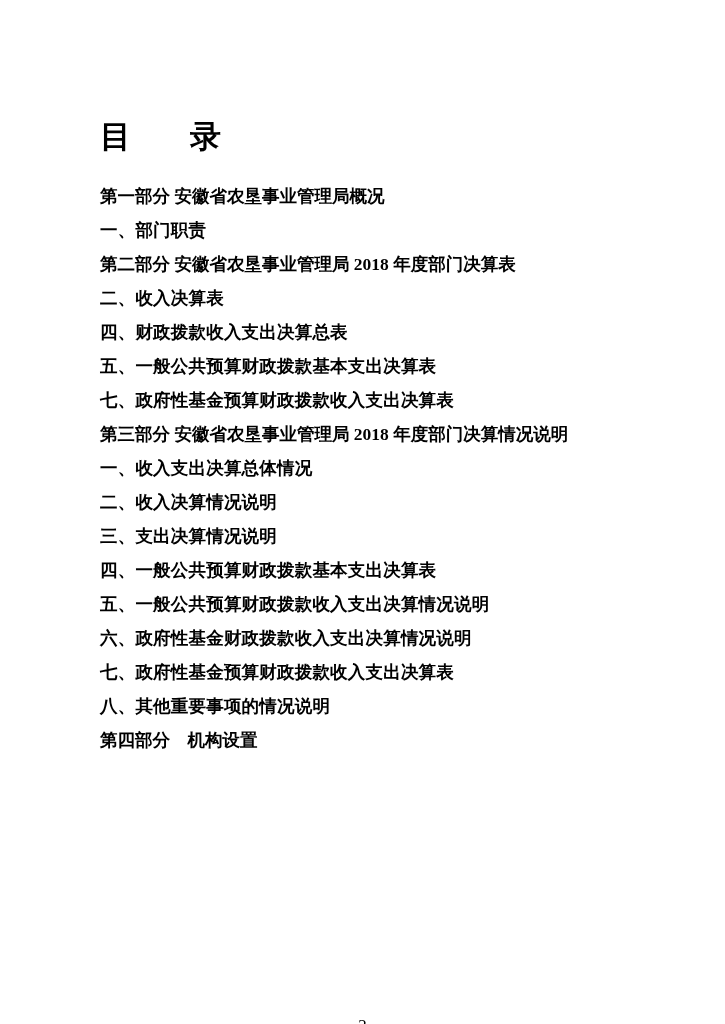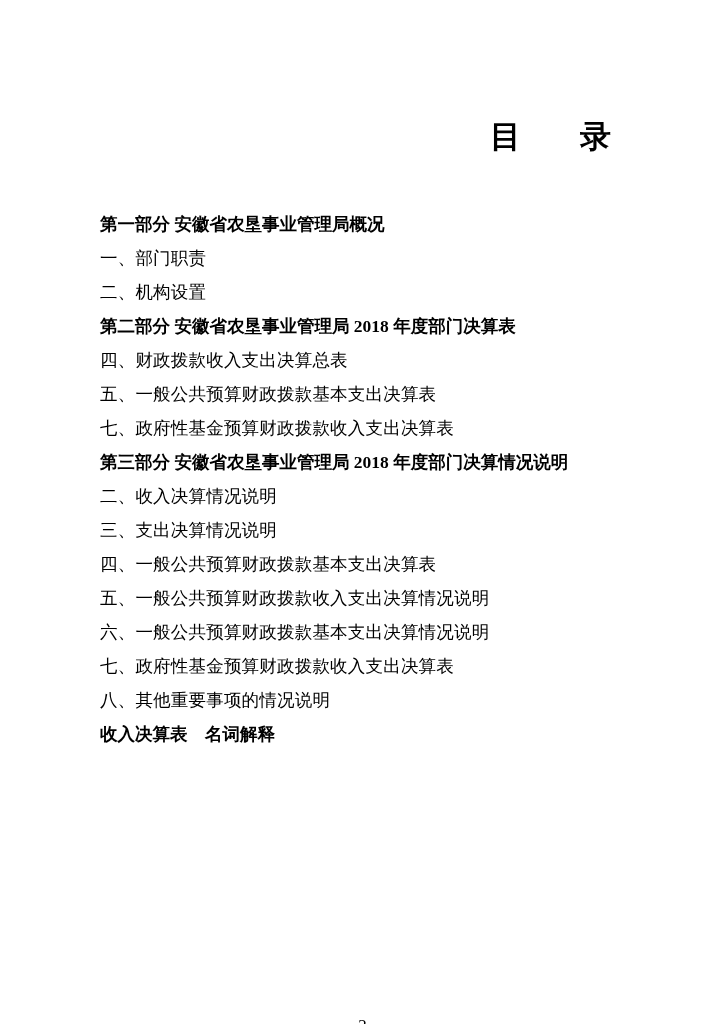--- a/index.html
+++ b/index.html
@@ -15,44 +15,44 @@
     overflow: hidden;
   }
   .page {
     position: relative;
     width: 725px;
     height: 1024px;
     box-sizing: border-box;
     padding: 0 100px;
   }
   .doc-title {
-    text-align: right;
+    text-align: left;
     font-size: 31px;
     font-weight: bold;
     letter-spacing: 14px;
     margin-top: 118px;
     margin-bottom: 0;
     line-height: 1.2;
     font-family: "Liberation Serif", "DejaVu Serif", serif;
   }
   .toc {
-    margin-top: 52px;
+    margin-top: 24px;
   }
   .toc-entry {
     font-size: 17.5px;
     line-height: 34px;
     white-space: nowrap;
   }
   .toc-entry.part {
     font-weight: bold;
     font-size: 17.5px;
     letter-spacing: 0px;
   }
   .toc-entry.item {
-    font-weight: normal;
+    font-weight: bold;
     letter-spacing: 0.2px;
   }
   .page-number {
     position: absolute;
     left: 0;
     right: 0;
     top: 898px;
     text-align: center;
     font-size: 17px;
   }
@@ -60,31 +60,32 @@
 </head>
 <body>
 
 <div class="page">
 
   <h1 class="doc-title">目　录</h1>
 
   <div class="toc">
     <div class="toc-entry part">第一部分  安徽省农垦事业管理局概况</div>
     <div class="toc-entry item">一、部门职责</div>
-    <div class="toc-entry item">二、机构设置</div>
     <div class="toc-entry part">第二部分  安徽省农垦事业管理局 2018 年度部门决算表</div>
+    <div class="toc-entry item">二、收入决算表</div>
     <div class="toc-entry item">四、财政拨款收入支出决算总表</div>
     <div class="toc-entry item">五、一般公共预算财政拨款基本支出决算表</div>
     <div class="toc-entry item">七、政府性基金预算财政拨款收入支出决算表</div>
     <div class="toc-entry part">第三部分  安徽省农垦事业管理局 2018 年度部门决算情况说明</div>
+    <div class="toc-entry item">一、收入支出决算总体情况</div>
     <div class="toc-entry item">二、收入决算情况说明</div>
     <div class="toc-entry item">三、支出决算情况说明</div>
     <div class="toc-entry item">四、一般公共预算财政拨款基本支出决算表</div>
     <div class="toc-entry item">五、一般公共预算财政拨款收入支出决算情况说明</div>
-    <div class="toc-entry item">六、一般公共预算财政拨款基本支出决算情况说明</div>
+    <div class="toc-entry item">六、政府性基金财政拨款收入支出决算情况说明</div>
     <div class="toc-entry item">七、政府性基金预算财政拨款收入支出决算表</div>
     <div class="toc-entry item">八、其他重要事项的情况说明</div>
-    <div class="toc-entry part">收入决算表　名词解释</div>
+    <div class="toc-entry part">第四部分　机构设置</div>
   </div>
 
   <div class="page-number">-2-</div>
 
 </div>
 
 </body></html>

